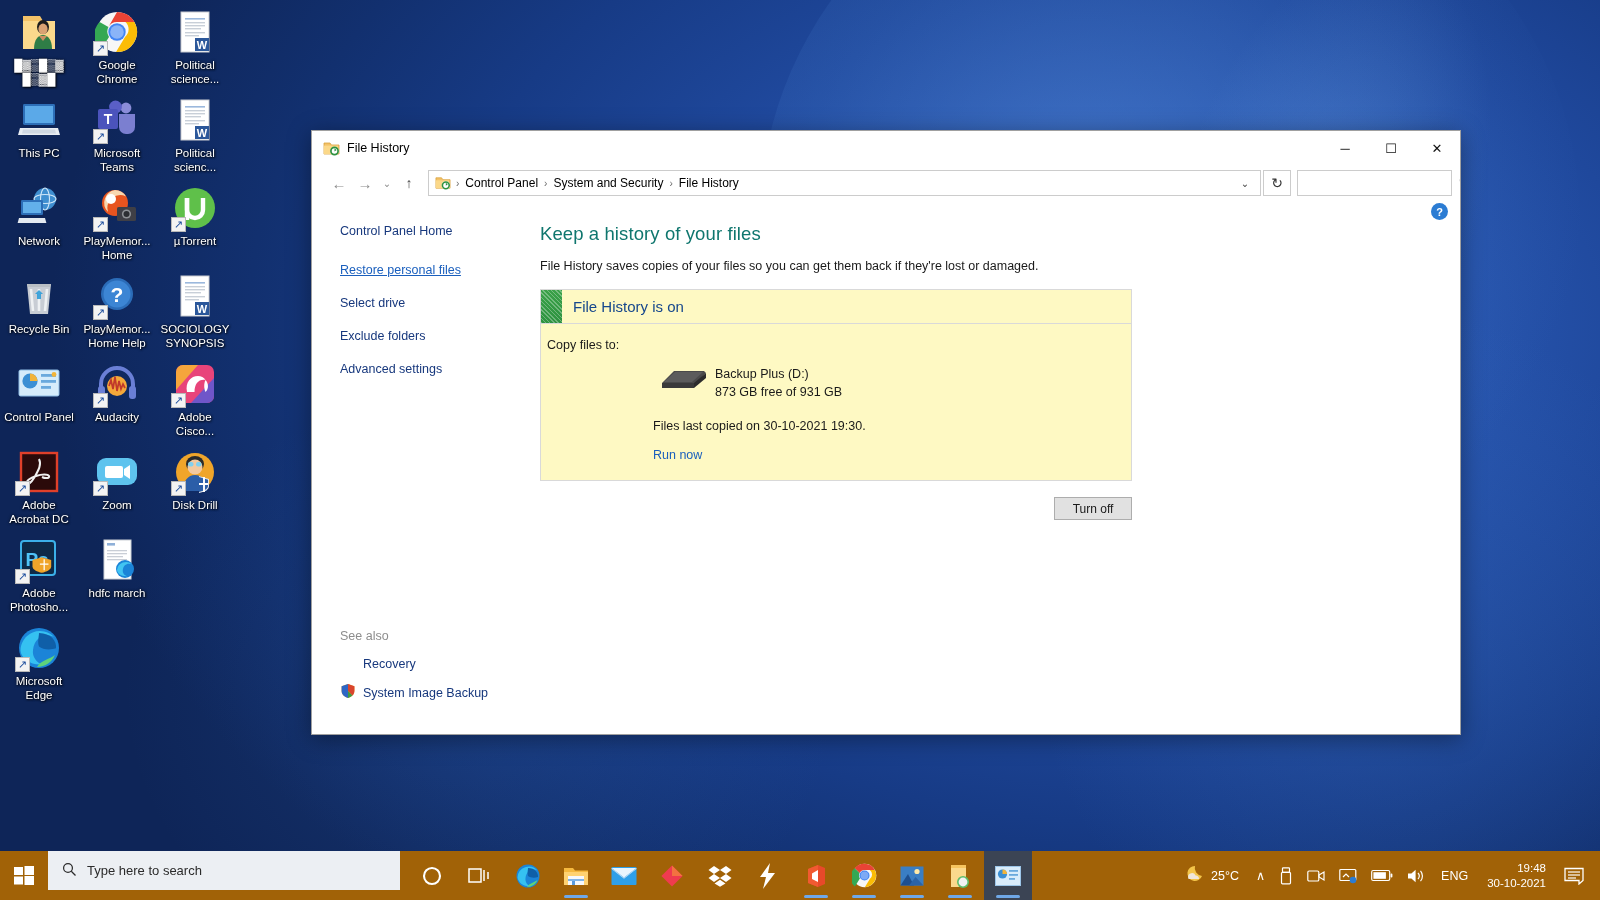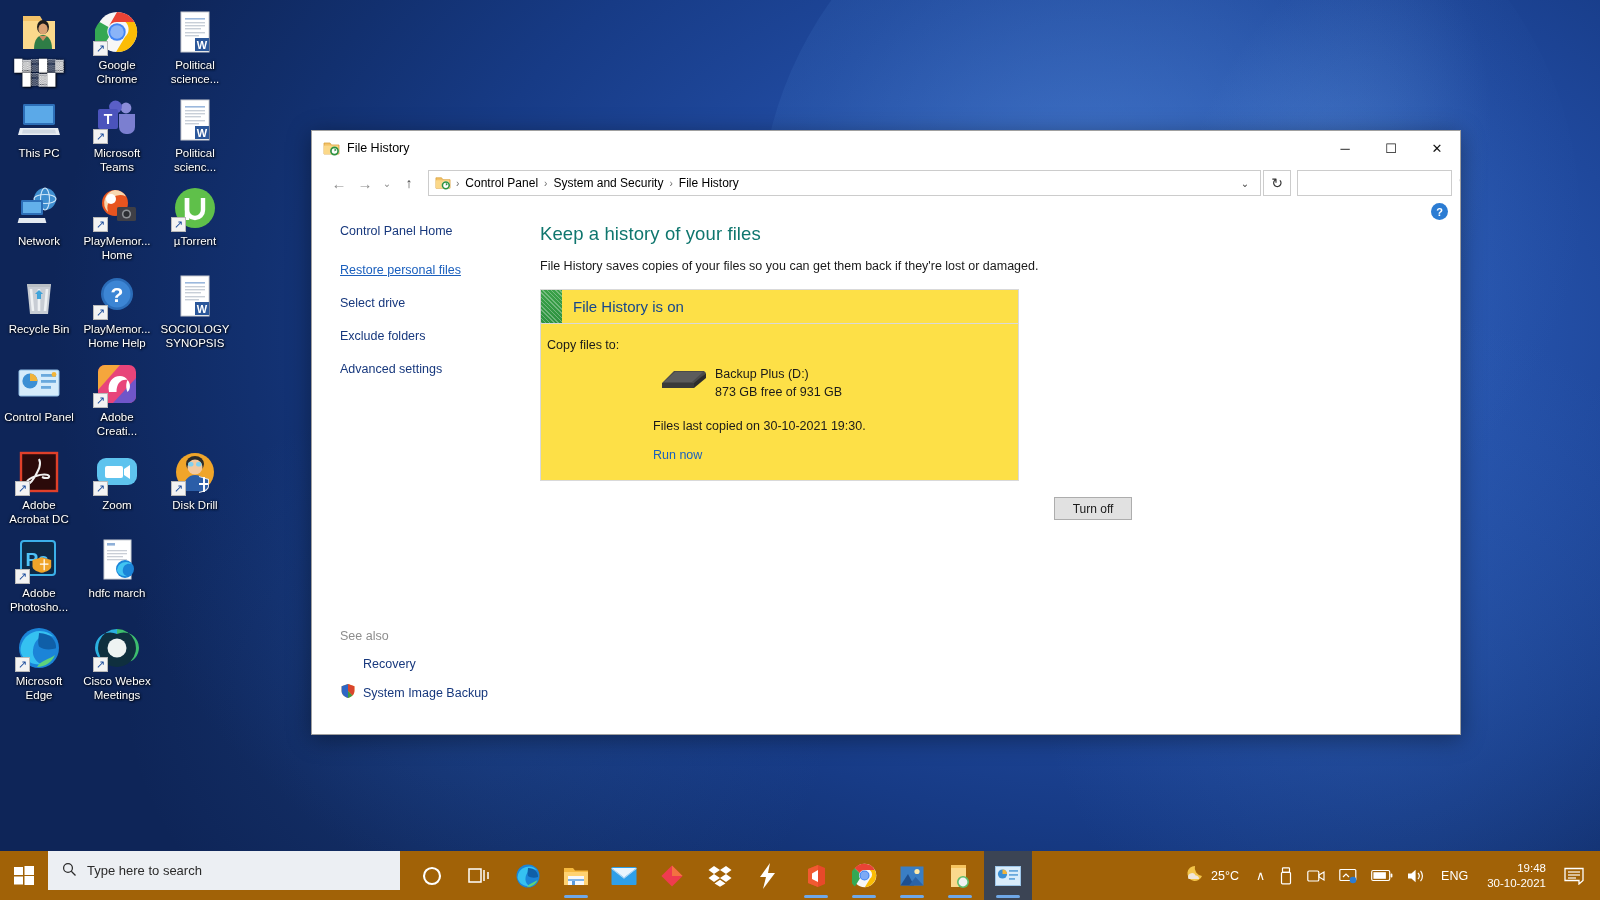--- a/index.html
+++ b/index.html
@@ -160,21 +160,21 @@
     display: flex; align-items: center; justify-content: center;
     cursor: default;
   }
   .page-title {
     font-size: 18.5px; color: #0f766e; font-weight: normal;
     margin-bottom: 14px; letter-spacing: .1px;
   }
   .page-desc { font-size: 12.5px; color: #1a1a1a; margin-bottom: 16px; }
 
   .status-panel {
-    border: 1px solid #d9d9d9; width: 479px; background: #fde047;
+    border: 1px solid #d9d9d9; width: 592px; background: #fef9c3;
   }
   .status-head {
     height: 34px; display: flex; align-items: center;
     border-bottom: 1px solid #d9d9d9;
   }
   .status-chip {
     width: 21px; height: 33px; flex: none;
     background:
       repeating-linear-gradient(45deg, rgba(255,255,255,.30) 0 1px, rgba(255,255,255,0) 1px 3px),
       linear-gradient(180deg,#3aa148 0%, #2e9240 100%);
@@ -447,29 +447,42 @@
             <rect x="24" y="18" width="15" height="2.8" fill="#6aa9dd"></rect>
             <rect x="24" y="24" width="10" height="2.8" fill="#6aa9dd"></rect>
             <circle cx="37" cy="12.5" r="2.4" fill="#f2b43a"></circle>
           </svg>
         </div>
         <div class="desk-label">Control Panel</div>
       </div>
       <div class="desk-icon">
         <div class="desk-glyph">
           <svg width="44" height="44" viewBox="0 0 44 44">
+            <path d="M6 26 v-4 a16 16 0 0 1 32 0 v4" fill="none" stroke="#6a7fd6" stroke-width="4"></path>
+            <rect x="3" y="24" width="7" height="13" rx="3" fill="#6a7fd6"></rect>
+            <rect x="34" y="24" width="7" height="13" rx="3" fill="#6a7fd6"></rect>
+            <circle cx="22" cy="24" r="10" fill="#f4a83a"></circle>
+            <path d="M14 24 l2 -6 2 9 2 -12 2 14 2 -10 2 8 2 -5 2 4" fill="none" stroke="#c0392b" stroke-width="1.7"></path>
+          </svg>
+          <span class="shortcut-arrow"></span>
+        </div>
+        <div class="desk-label">Audacity</div>
+      </div>
+      <div class="desk-icon">
+        <div class="desk-glyph">
+          <svg width="44" height="44" viewBox="0 0 44 44">
             <rect x="3" y="3" width="38" height="38" rx="7" fill="#e8447a"></rect>
             <path d="M3 10 a7 7 0 0 1 7 -7 h15 L3 28z" fill="#f5a63c"></path>
             <path d="M41 34 a7 7 0 0 1 -7 7 H18 L41 16z" fill="#6f56c9"></path>
             <path d="M14 30 c-2 -10 4 -16 11 -16 3 0 6 1.5 7.5 4 -7 -1 -11 4 -11 12z" fill="#fff"></path>
             <path d="M32.5 18 c3 3 3.5 9 0 12 -1.4 -3 -2 -8 0 -12z" fill="#fff"></path>
           </svg>
           <span class="shortcut-arrow"></span>
         </div>
-        <div class="desk-label">Adobe Creati...</div>
+        <div class="desk-label">Adobe Cisco...</div>
       </div>
     </div>
     <div class="icon-row">
       <div class="desk-icon">
         <div class="desk-glyph">
           <svg width="44" height="44" viewBox="0 0 44 44">
             <rect x="4" y="3" width="36" height="38" fill="#2b0a0a" stroke="#e0402a" stroke-width="2.4"></rect>
             <path d="M22 9 c3 6 -1 12 -5 19 -3 5 -6 7 -7 5 -1 -2 3 -5 9 -7 6 -2 12 -2 13 0 1 2 -3 3 -7 1" fill="none" stroke="#f0f0f0" stroke-width="2"></path>
           </svg>
           <span class="shortcut-arrow"></span>
@@ -543,32 +556,20 @@
         <div class="desk-glyph">
           <svg width="44" height="44" viewBox="0 0 44 44">
             <circle cx="22" cy="22" r="20" fill="#1b84d8"></circle>
             <path d="M3.5 24.5 A19.5 19.5 0 0 1 37 11 c-9 -4.5 -19.5 0.5 -21 13 -0.9 6.8 3.5 12.7 9.5 14.5 -12 1 -21.5 -6 -22 -14z" fill="#35c1f1"></path>
             <path d="M22 7 c12 0 18 8.5 17 15.3 -5 1.7 -13 1.7 -17 -1.7 -1.7 -5 0 -10.2 0 -13.6z" fill="#0f5fa8"></path>
             <path d="M20 41 c8.5 0 15.3 -5.1 17.9 -11.9 -5.1 4.2 -13.6 5.1 -17.9 11.9z" fill="#5fd37a"></path>
           </svg>
           <span class="shortcut-arrow"></span>
         </div>
         <div class="desk-label">Microsoft Edge</div>
-      </div>
-      <div class="desk-icon">
-        <div class="desk-glyph">
-          <svg width="44" height="44" viewBox="0 0 44 44">
-            <circle cx="22" cy="22" r="19" fill="#0f2f3e"></circle>
-            <path d="M22 3 a19 19 0 0 1 13.4 32.4 A14 14 0 0 0 22 8z" fill="#3dbe6e"></path>
-            <path d="M22 3 A19 19 0 0 0 8.6 35.4 A14 14 0 0 1 22 8z" fill="#2bb0e0"></path>
-            <circle cx="22" cy="22" r="9.5" fill="#eef3f2"></circle>
-          </svg>
-          <span class="shortcut-arrow"></span>
-        </div>
-        <div class="desk-label">Cisco Webex Meetings</div>
       </div>
       <div class="desk-icon">
         <div class="desk-glyph"></div>
         <div class="desk-label"></div>
       </div>
     </div>
   </div>
 
 <div id="file-history-window">
 

